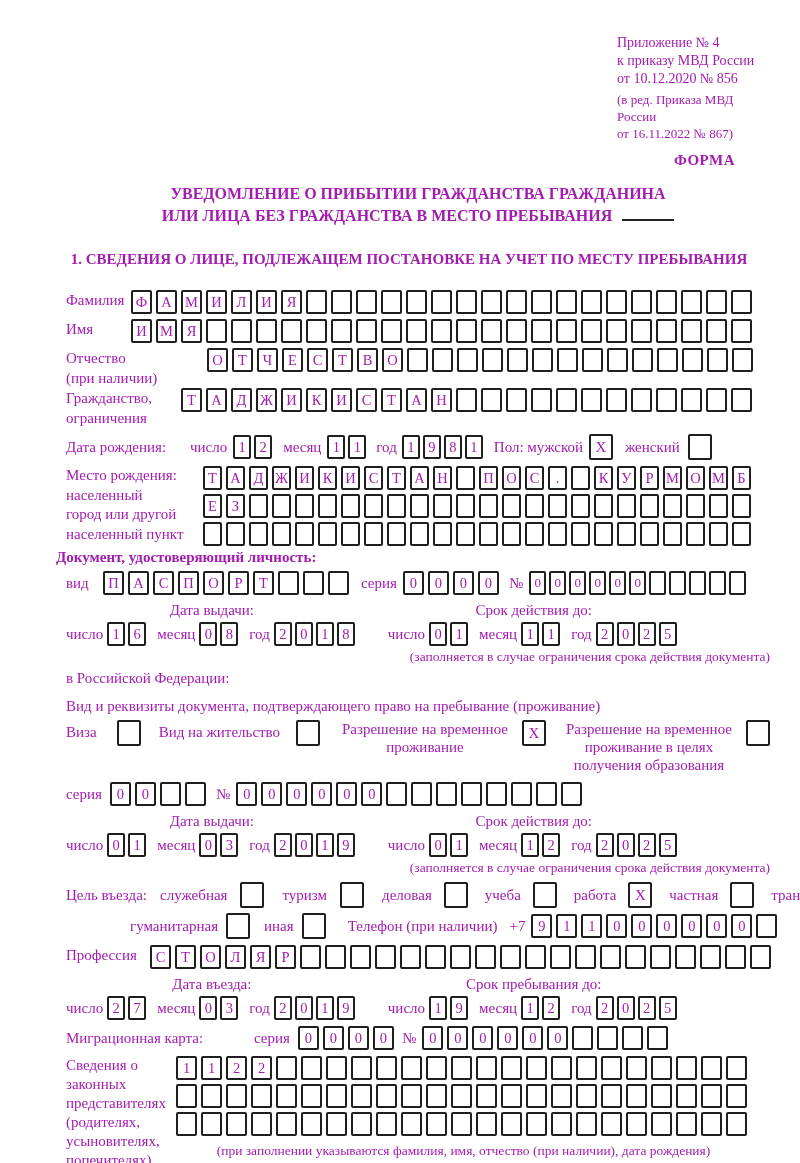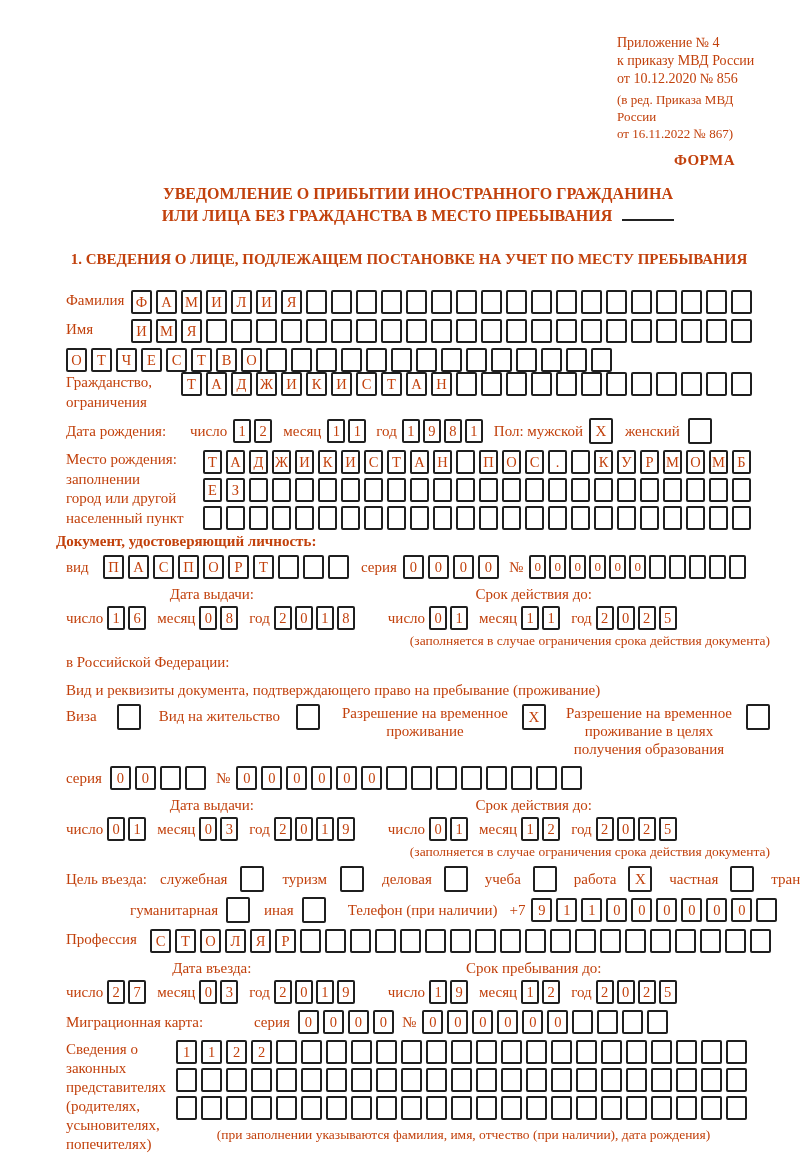--- a/index.html
+++ b/index.html
@@ -1,19 +1,19 @@
 <!DOCTYPE html>
 <html><head>
 <meta charset="utf-8">
 <style>
   * { box-sizing: border-box; }
   html,body { margin:0; padding:0; background:#fff; }
   .page {
     position:relative; width:800px; height:1163px; background:#ffffff;
-    font-family:"Liberation Serif", serif; color:#c2410c; font-size:15px;
+    font-family:"Liberation Serif", serif; color:#a21caf; font-size:15px;
     padding:34px 30px 10px 66px; overflow:hidden;
   }
   .annex { margin-left:551px; font-size:14px; line-height:18px; }
   .annex .sub { font-size:13px; line-height:17px; margin-top:3px; }
   .forma { text-align:right; padding-right:35px; font-weight:bold; font-size:15px; margin-top:10px; letter-spacing:.5px; }
   .title { text-align:center; font-weight:bold; font-size:16px; line-height:22px; margin-top:14px; }
   .blank-underline { display:inline-block; width:52px; height:13px; border-bottom:2px solid #222; margin-left:10px; }
   .sec1 { font-weight:bold; font-size:15px; margin-top:24px; text-align:center; margin-left:-18px; }
 
   .row { display:flex; align-items:flex-start; }
@@ -58,21 +58,21 @@
     <div>от 10.12.2020 № 856</div>
     <div class="sub">
       <div>(в ред. Приказа МВД России</div>
       <div>от 16.11.2022 № 867)</div>
     </div>
   </div>
 
   <div class="forma">ФОРМА</div>
 
   <div class="title">
-    <div>УВЕДОМЛЕНИЕ О ПРИБЫТИИ ИНОСТРАННОГО ГРАЖДАНИНА</div>
+    <div>УВЕДОМЛЕНИЕ О ПРИБЫТИИ ГРАЖДАНСТВА ГРАЖДАНИНА</div>
     <div><span>ИЛИ ЛИЦА БЕЗ ГРАЖДАНСТВА В МЕСТО ПРЕБЫВАНИЯ</span><span class="blank-underline"></span></div>
   </div>
 
   <div class="sec1">1. СВЕДЕНИЯ О ЛИЦЕ, ПОДЛЕЖАЩЕМ ПОСТАНОВКЕ НА УЧЕТ ПО МЕСТУ ПРЕБЫВАНИЯ</div>
 
   <div class="row" style="margin-top:22px;">
     <div class="lbl" style="width:65px;">Фамилия</div>
     <div class="boxes">
         <span class="box">Ф</span>
         <span class="box">А</span>
@@ -127,20 +127,24 @@
         <span class="box"></span>
         <span class="box"></span>
         <span class="box"></span>
         <span class="box"></span>
         <span class="box"></span>
         <span class="box"></span>
       </div>
   </div>
 
   <div class="row mt5">
+    <div class="lbl" style="width:141px;">
+      <div class="lbl2">Отчество</div>
+      <div class="lbl2">(при наличии)</div>
+    </div>
     <div class="boxes">
         <span class="box">О</span>
         <span class="box">Т</span>
         <span class="box">Ч</span>
         <span class="box">Е</span>
         <span class="box">С</span>
         <span class="box">Т</span>
         <span class="box">В</span>
         <span class="box">О</span>
         <span class="box"></span>
@@ -213,21 +217,21 @@
       </span>
     <span class="w" style="margin:0 6px 0 8px;">Пол: мужской</span>
     <span class="cbox">X</span>
     <span class="w" style="margin:0 8px 0 12px;">женский</span>
     <span class="cbox"></span>
   </div>
 
   <div class="row mt6">
     <div class="lbl" style="width:137px; line-height:19.5px;">
       <div>Место рождения:</div>
-      <div>заполнении</div>
+      <div>населенный</div>
       <div>город или другой</div>
       <div>населенный пункт</div>
     </div>
     <div>
       <div class="boxes bp-boxes brow">
           <span class="box">Т</span>
           <span class="box">А</span>
           <span class="box">Д</span>
           <span class="box">Ж</span>
           <span class="box">И</span>

